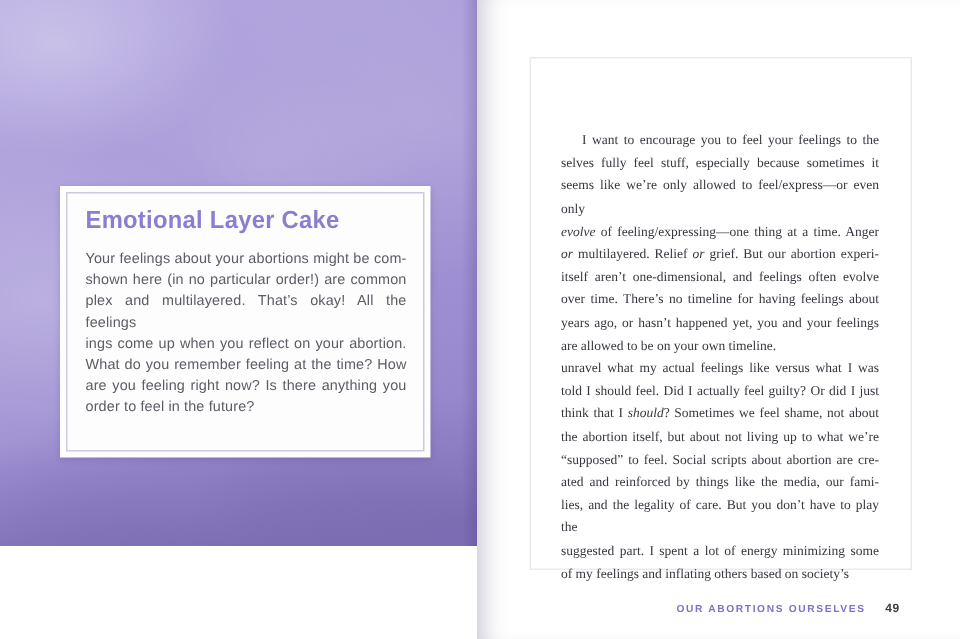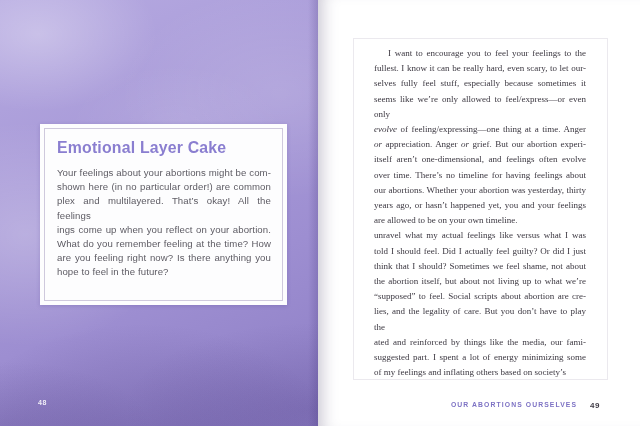--- a/index.html
+++ b/index.html
@@ -7,21 +7,21 @@
     width: 640px; height: 426px;
     overflow: hidden;
     font-family: "Liberation Sans", sans-serif;
     background: #ffffff;
   }
   .spread { position: relative; width: 640px; height: 426px; display: flex; }
 
   
   .page-left {
     position: relative;
-    width: 318px; height: 426px;
+    width: 318px; height: 364px;
     background:
       radial-gradient(ellipse 170px 110px at 12% 8%,  rgba(255,255,255,0.30), transparent 70%),
       radial-gradient(ellipse 230px 150px at 88% 22%, rgba(255,255,255,0.14), transparent 70%),
       radial-gradient(ellipse 210px 160px at 8% 55%,  rgba(255,255,255,0.24), transparent 70%),
       radial-gradient(ellipse 150px 90px  at 55% 30%, rgba(255,255,255,0.10), transparent 70%),
       radial-gradient(ellipse 280px 190px at 45% 108%,rgba(58,40,110,0.28), transparent 72%),
       radial-gradient(ellipse 260px 120px at 98% 96%, rgba(58,40,110,0.20), transparent 72%),
       radial-gradient(ellipse 200px 90px  at 2% 100%, rgba(58,40,110,0.16), transparent 72%),
       linear-gradient(158deg, #b6aae1 0%, #a89ad8 35%, #9d8ed1 65%, #8d7ec5 100%);
   }
@@ -82,25 +82,25 @@
     font-family: "Liberation Serif", serif;
     font-size: 9px;
     line-height: 15.2px;
     color: #3b3740;
   }
   .paragraph { margin: 0; }
 
   
   .tline { text-align: justify; text-align-last: justify; white-space: normal; }
   .tline.lastline { text-align-last: left; }
-  .tline.indent { text-indent: 14px; }
+  .tline.indent { text-indent: 14px; margin-top: 40px; }
 
   .right-folio {
     position: absolute; right: 40px; top: 401px;
-    display: flex; align-items: flex-start; gap: 13px;
+    display: flex; align-items: flex-end; gap: 13px;
   }
   .running-head {
     font-size: 6.8px; font-weight: 700; letter-spacing: 1.1px;
     color: #7d72c4; text-transform: uppercase;
   }
   .folio-num { font-size: 8px; font-weight: 700; color: #403c46; letter-spacing: 0.5px; }
 </style>
 </head>
 <body>
 
@@ -111,51 +111,49 @@
       <div class="card-keyline"></div>
       <div class="card-content">
         <div class="card-title">Emotional Layer Cake</div>
         <div class="card-body">
             <div class="tline"><span>Your feelings about your abortions might be com-</span></div>
             <div class="tline"><span>shown here (in no particular order!) are common</span></div>
             <div class="tline"><span>plex and multilayered. That’s okay! All the feelings</span></div>
             <div class="tline"><span>ings come up when you reflect on your abortion.</span></div>
             <div class="tline"><span>What do you remember feeling at the time? How</span></div>
             <div class="tline"><span>are you feeling right now? Is there anything you</span></div>
-            <div class="tline lastline"><span>hope to feel in the future?</span></div>
+            <div class="tline lastline"><span>order to feel in the future?</span></div>
           </div>
       </div>
     </div>
     <div class="left-folio">48</div>
   </div>
 
   <div class="page-right">
     <div class="faint-frame"></div>
     <div class="body-text">
       <div class="paragraph">
           <div class="tline indent"><span>I want to encourage you to feel your feelings to the</span></div>
-          <div class="tline"><span>fullest. I know it can be really hard, even scary, to let our-</span></div>
           <div class="tline"><span>selves fully feel stuff, especially because sometimes it</span></div>
           <div class="tline"><span>seems like we’re only allowed to feel/express—or even only</span></div>
           <div class="tline"><span style="font-style: italic;">evolve</span><span> of feeling/expressing—one thing at a time. Anger</span></div>
-          <div class="tline"><span style="font-style: italic;">or</span><span> appreciation. Anger </span><span style="font-style: italic;">or</span><span> grief. But our abortion experi-</span></div>
+          <div class="tline"><span style="font-style: italic;">or</span><span> multilayered. Relief </span><span style="font-style: italic;">or</span><span> grief. But our abortion experi-</span></div>
           <div class="tline"><span>itself aren’t one-dimensional, and feelings often evolve</span></div>
           <div class="tline"><span>over time. There’s no timeline for having feelings about</span></div>
-          <div class="tline"><span>our abortions. Whether your abortion was yesterday, thirty</span></div>
           <div class="tline"><span>years ago, or hasn’t happened yet, you and your feelings</span></div>
           <div class="tline lastline"><span>are allowed to be on your own timeline.</span></div>
         </div>
       <div class="paragraph">
           <div class="tline"><span>unravel what my actual feelings like versus what I was</span></div>
           <div class="tline"><span>told I should feel. Did I actually feel guilty? Or did I just</span></div>
-          <div class="tline"><span>think that I </span><span style=" margin-top: 24px;">should</span><span>? Sometimes we feel shame, not about</span></div>
+          <div class="tline"><span>think that I </span><span style="font-style: italic; margin-top: 24px;">should</span><span>? Sometimes we feel shame, not about</span></div>
           <div class="tline"><span>the abortion itself, but about not living up to what we’re</span></div>
           <div class="tline"><span>“supposed” to feel. Social scripts about abortion are cre-</span></div>
+          <div class="tline"><span>ated and reinforced by things like the media, our fami-</span></div>
           <div class="tline"><span>lies, and the legality of care. But you don’t have to play the</span></div>
-          <div class="tline"><span>ated and reinforced by things like the media, our fami-</span></div>
           <div class="tline"><span>suggested part. I spent a lot of energy minimizing some</span></div>
           <div class="tline lastline"><span>of my feelings and inflating others based on society’s</span></div>
         </div>
     </div>
     <div class="right-folio">
       <span class="running-head">OUR ABORTIONS OURSELVES</span>
       <span class="folio-num">49</span>
     </div>
   </div>
 

